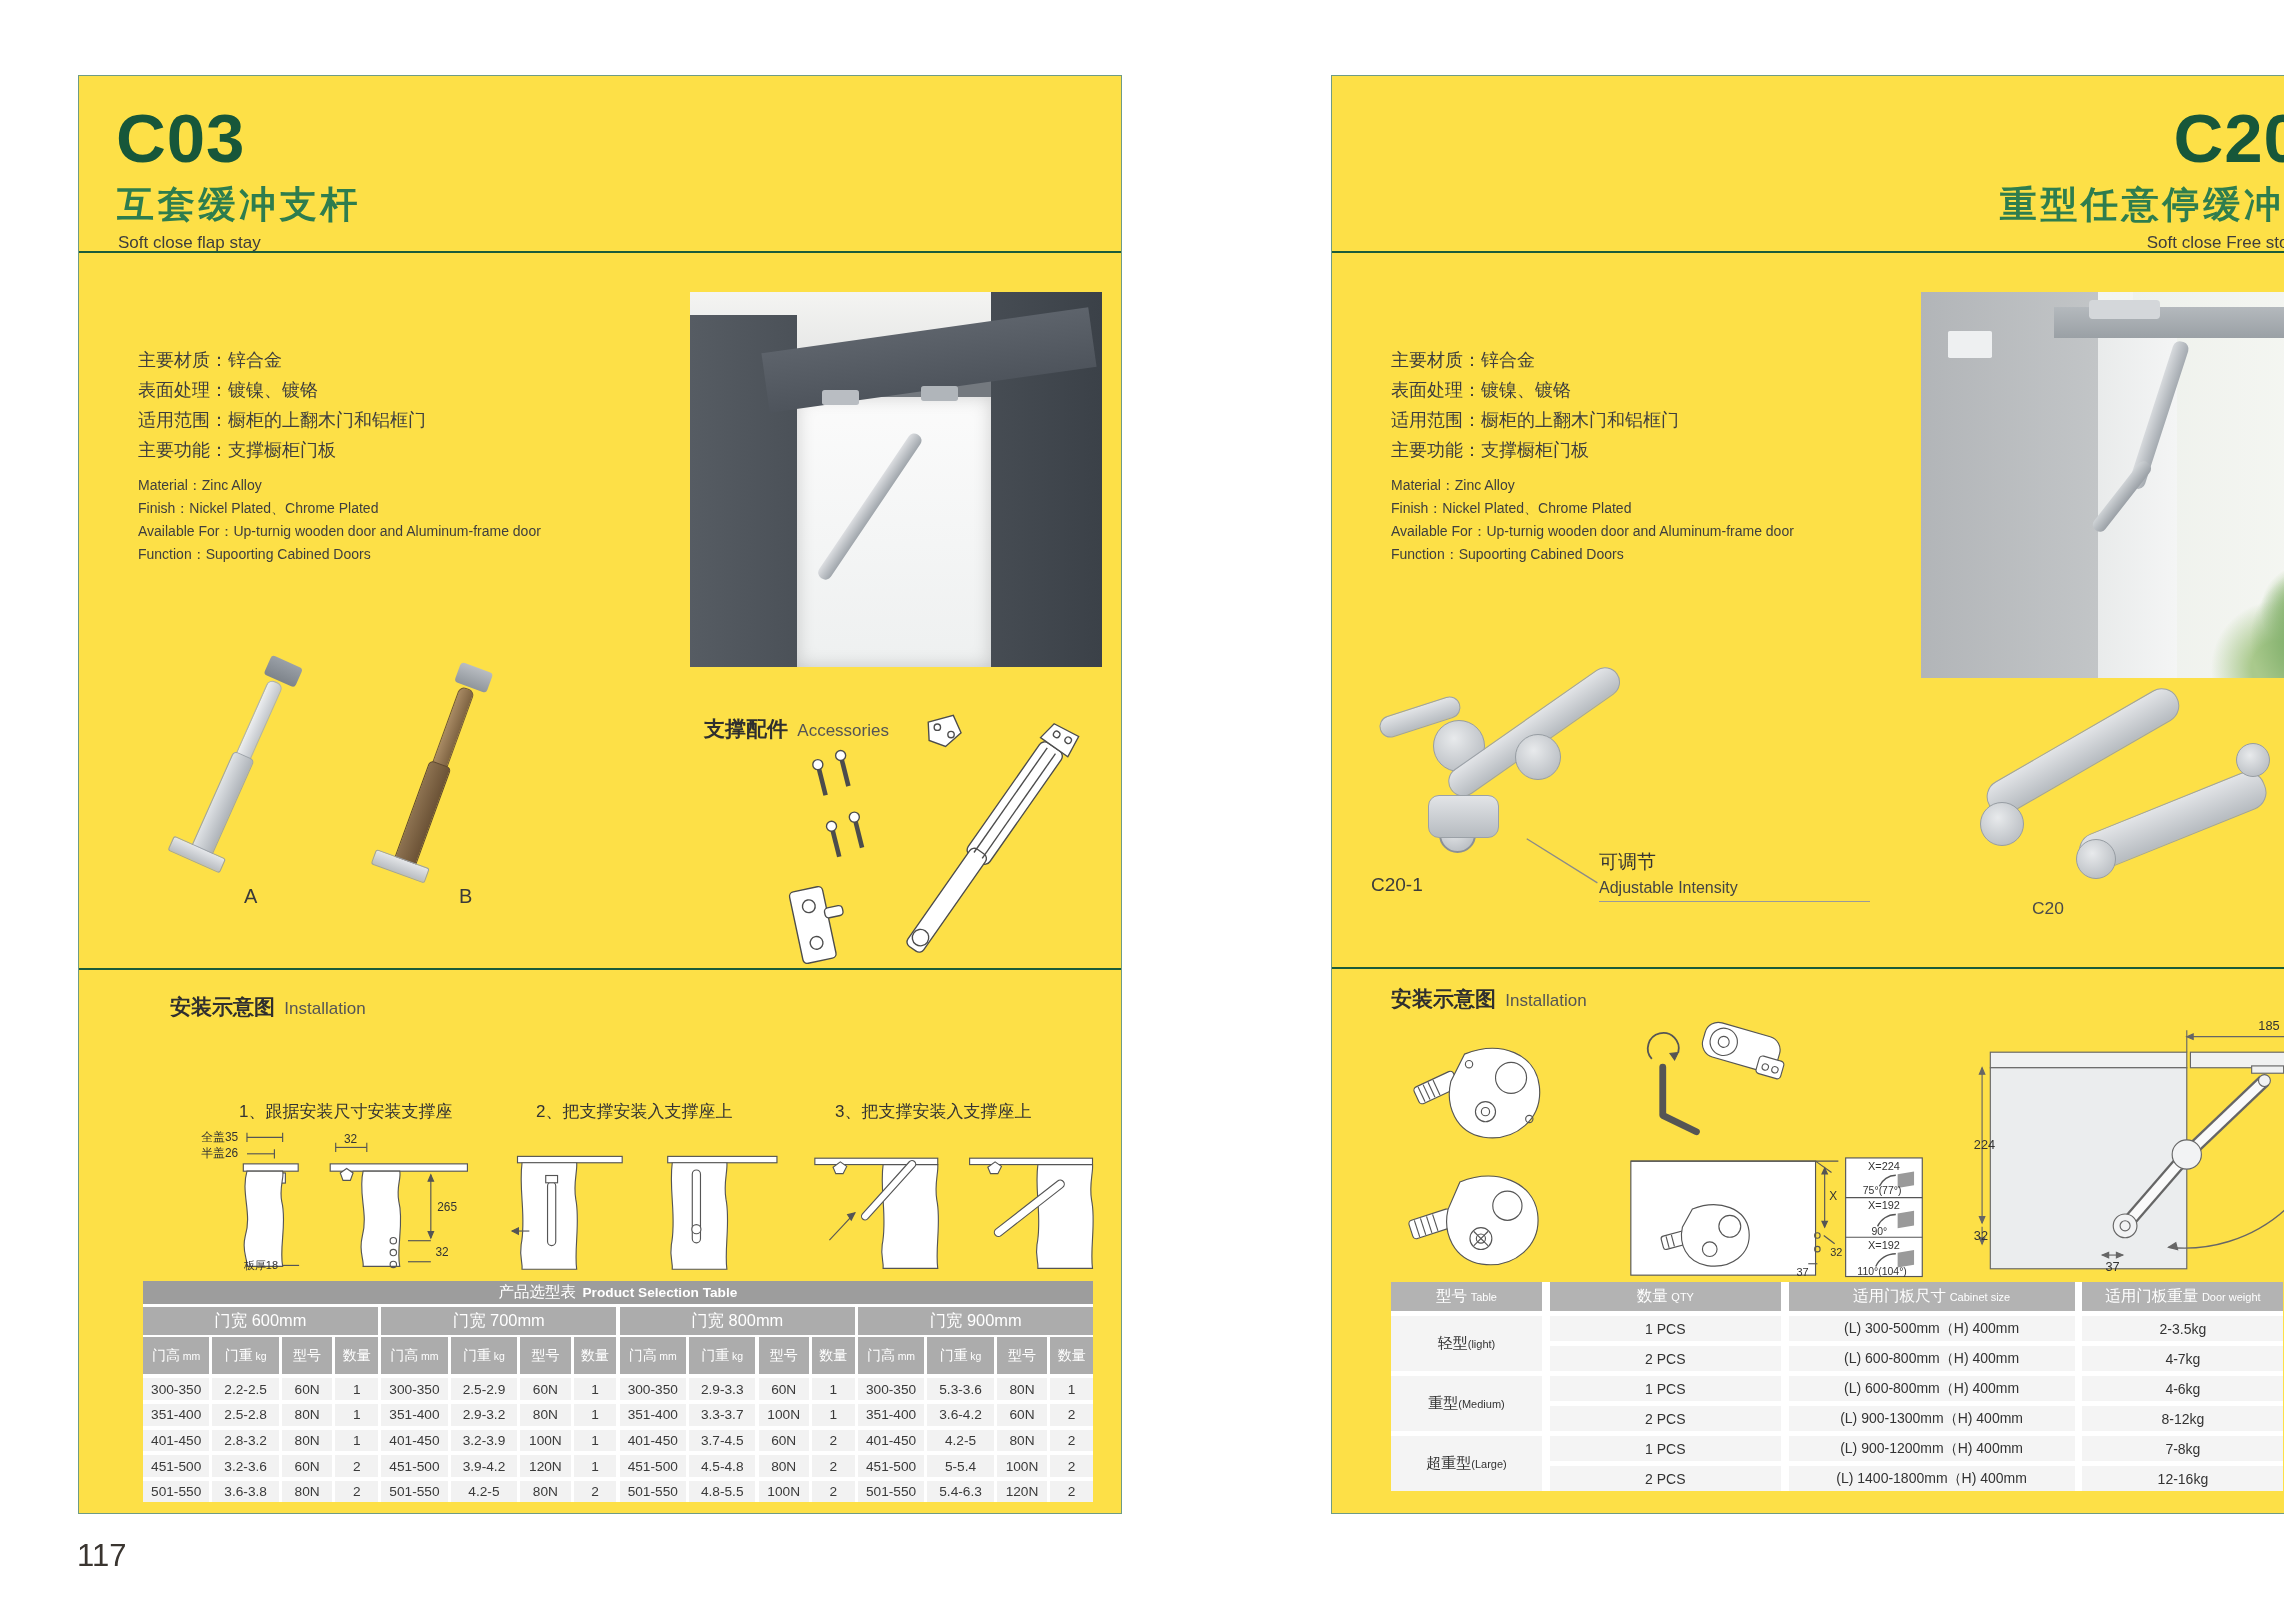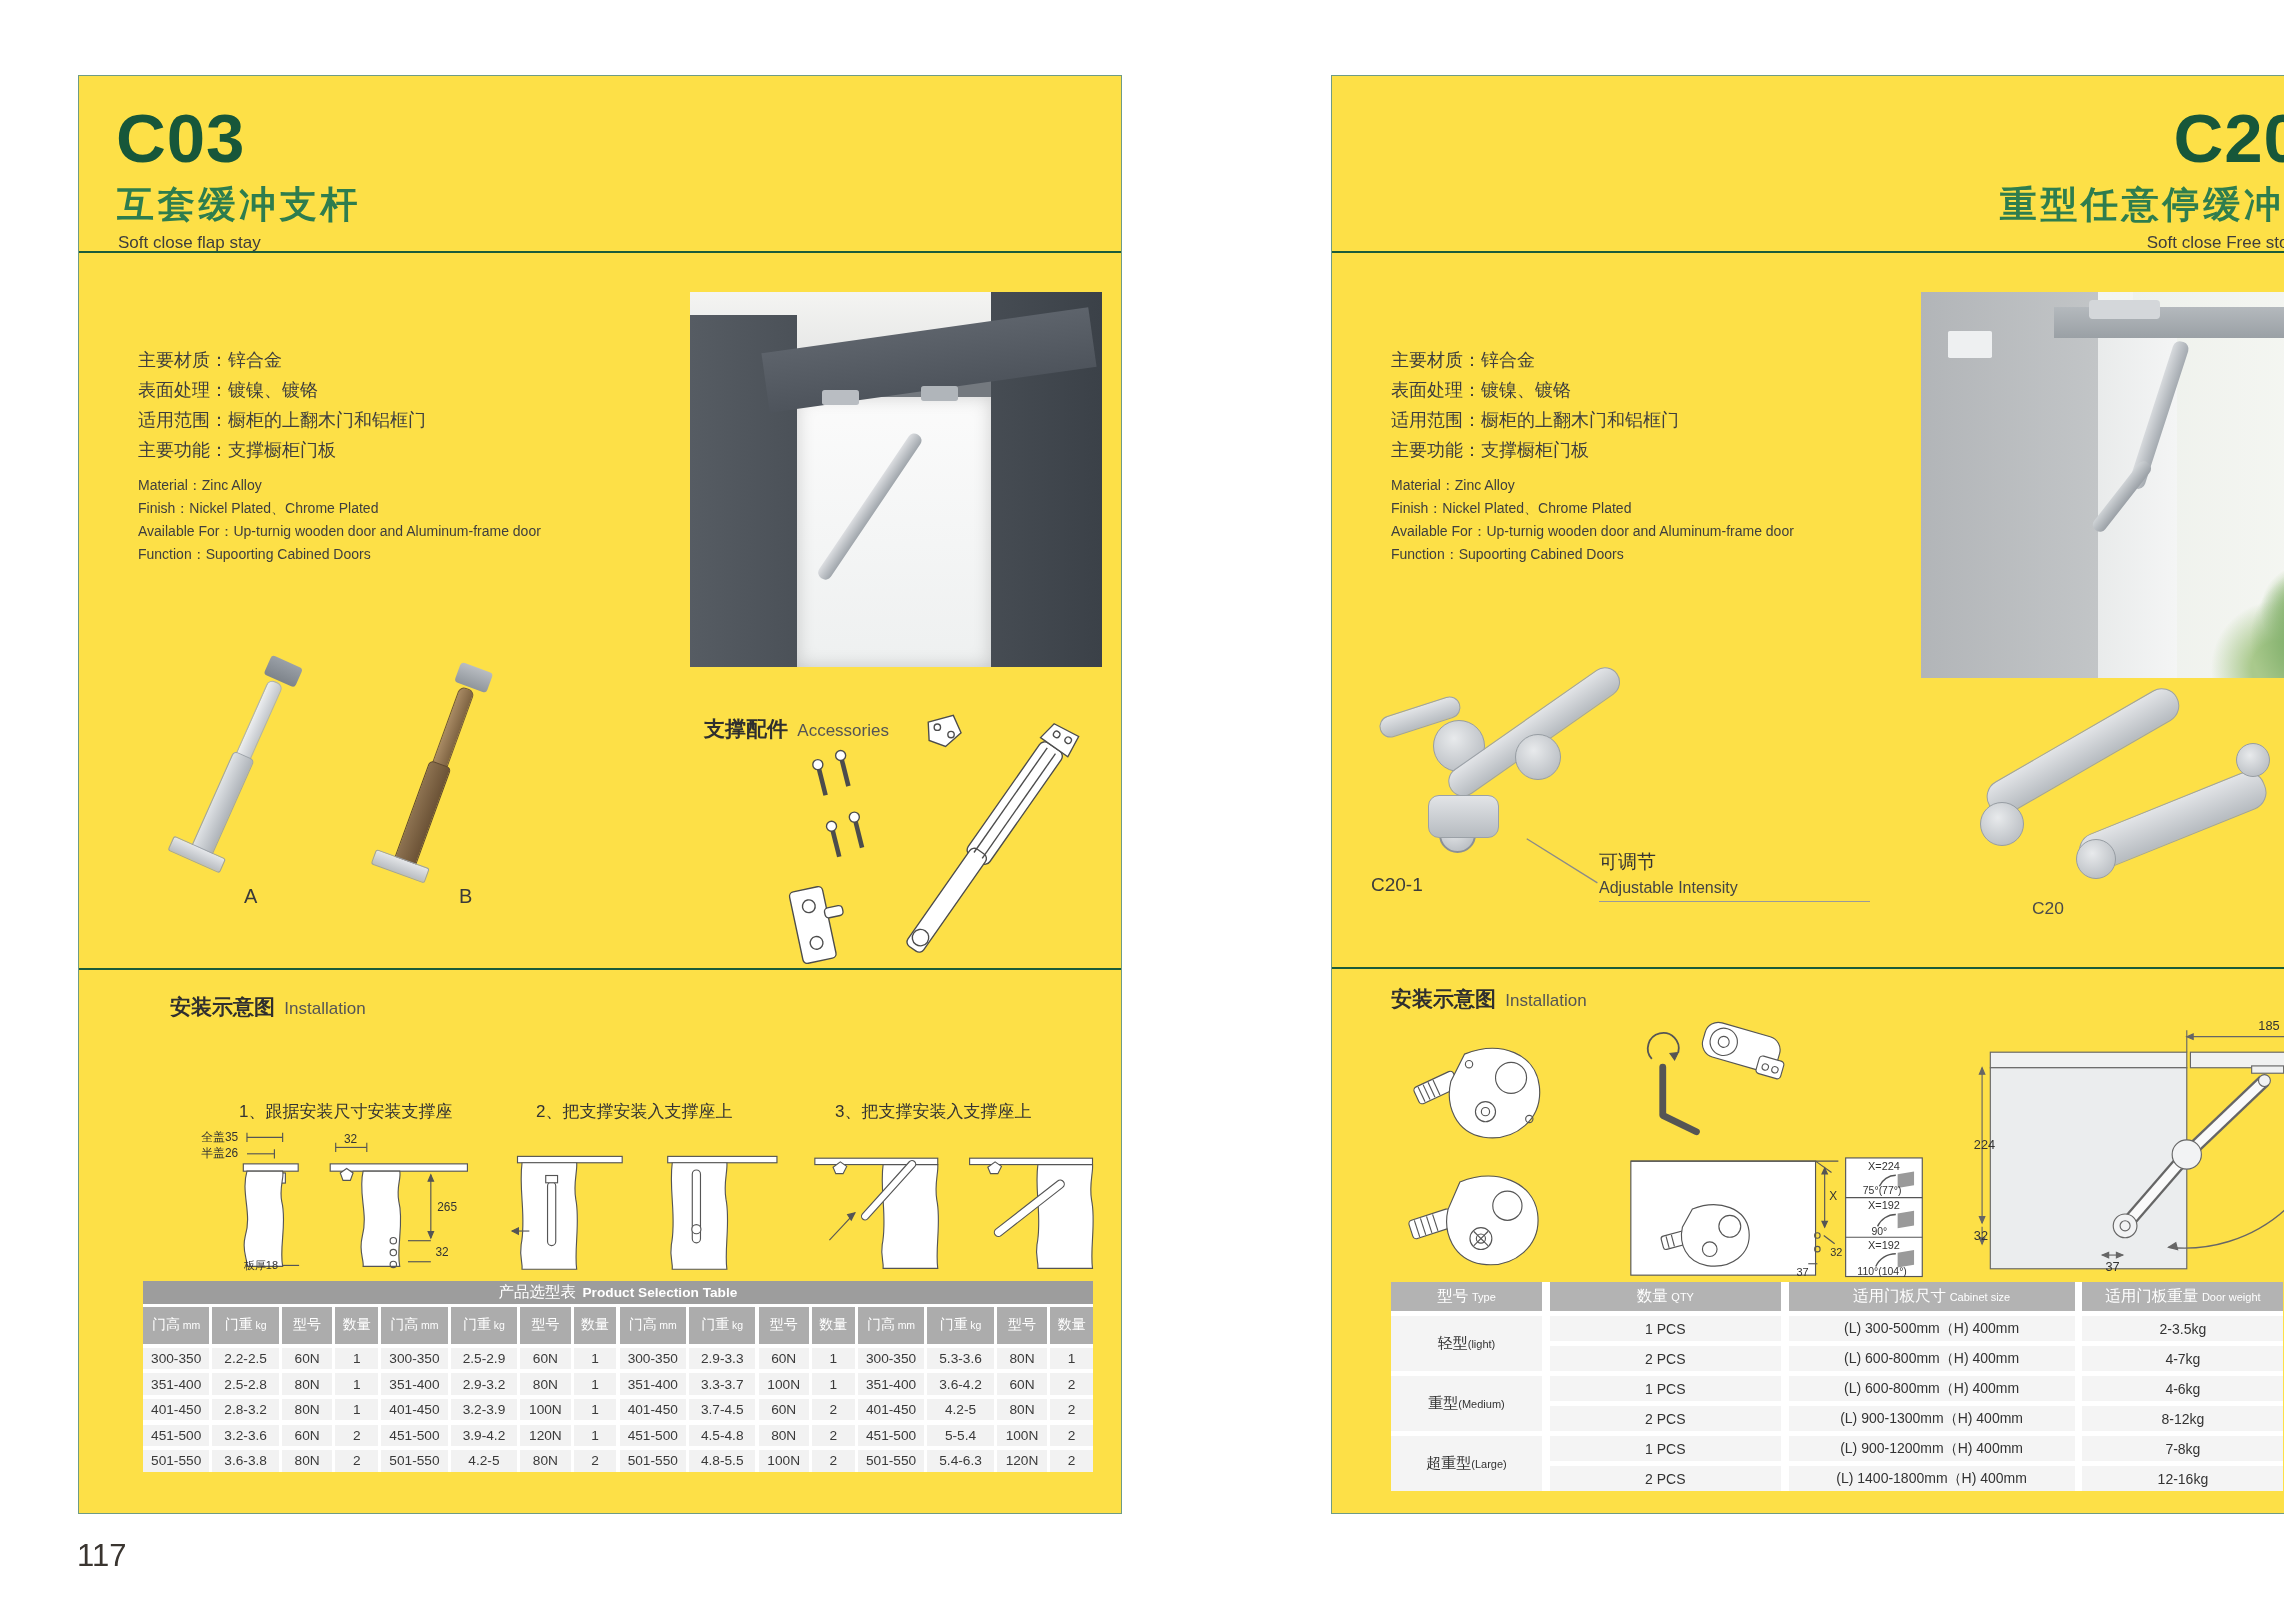--- a/index.html
+++ b/index.html
@@ -233,20 +233,26 @@
           <rect x="400" y="150" width="190" height="18" rx="9" fill="#fff"></rect>
         </g>
     </g>
   </svg>
 
   <div class="ptable" style="left:64px;top:1205px;width:950px;">
     <div class="pt-title">
       <span>产品选型表</span>
       <span class="en">Product Selection Table</span>
     </div>
+    <div class="pt-groups">
+        <div class="pt-group">门宽 600mm</div>
+        <div class="pt-group">门宽 700mm</div>
+        <div class="pt-group">门宽 800mm</div>
+        <div class="pt-group">门宽 900mm</div>
+      </div>
     <div class="pt-sub">
         <div class="cell">门高<span class="unit">mm</span></div>
         <div class="cell">门重<span class="unit">kg</span></div>
         <div class="cell">型号</div>
         <div class="cell">数量</div>
         <div class="cell">门高<span class="unit">mm</span></div>
         <div class="cell">门重<span class="unit">kg</span></div>
         <div class="cell">型号</div>
         <div class="cell">数量</div>
         <div class="cell">门高<span class="unit">mm</span></div>
@@ -528,21 +534,21 @@
         <circle cx="335" cy="468" r="11"></circle>
       <circle cx="640" cy="150" r="13" fill="#f2f3f4"></circle>
         <rect x="612" y="118" width="70" height="16" fill="#f0f1f1"></rect>
       <path d="M795,180 A330,330 0 0 1 430,515" stroke-width="3"></path>
       <path d="M795,180 l-16,4 l8,13 Z M430,515 l16,-10 l4,15 Z" fill="#666"></path>
       <text x="688" y="360" font-size="30" fill="#333" stroke="none">90°</text>
     </g>
   </svg>
 
   <div class="rtable" style="left:59px;top:1206px;">
-      <div class="rt-h" style="grid-area: 1 / 1;">型号<span class="en">Type</span></div>
+      <div class="rt-h" style="grid-area: 1 / 1;">型号<span class="en">Table</span></div>
       <div class="rt-h" style="grid-area: 1 / 2;">数量<span class="en">QTY</span></div>
       <div class="rt-h" style="grid-area: 1 / 3;">适用门板尺寸<span class="en">Cabinet size</span></div>
       <div class="rt-h" style="grid-area: 1 / 4;">适用门板重量<span class="en">Door weight</span></div>
       <div class="rt-type" style="grid-area: 2 / 1 / span 2;">轻型<span class="en">(light)</span></div>
       <div class="rt-cell" style="grid-area: 2 / 2;">1 PCS</div>
       <div class="rt-cell" style="grid-area: 2 / 3;">(L) 300-500mm（H) 400mm</div>
       <div class="rt-cell" style="grid-area: 2 / 4;">2-3.5kg</div>
       <div class="rt-cell" style="grid-area: 3 / 2;">2 PCS</div>
       <div class="rt-cell" style="grid-area: 3 / 3;">(L) 600-800mm（H) 400mm</div>
       <div class="rt-cell" style="grid-area: 3 / 4;">4-7kg</div>

